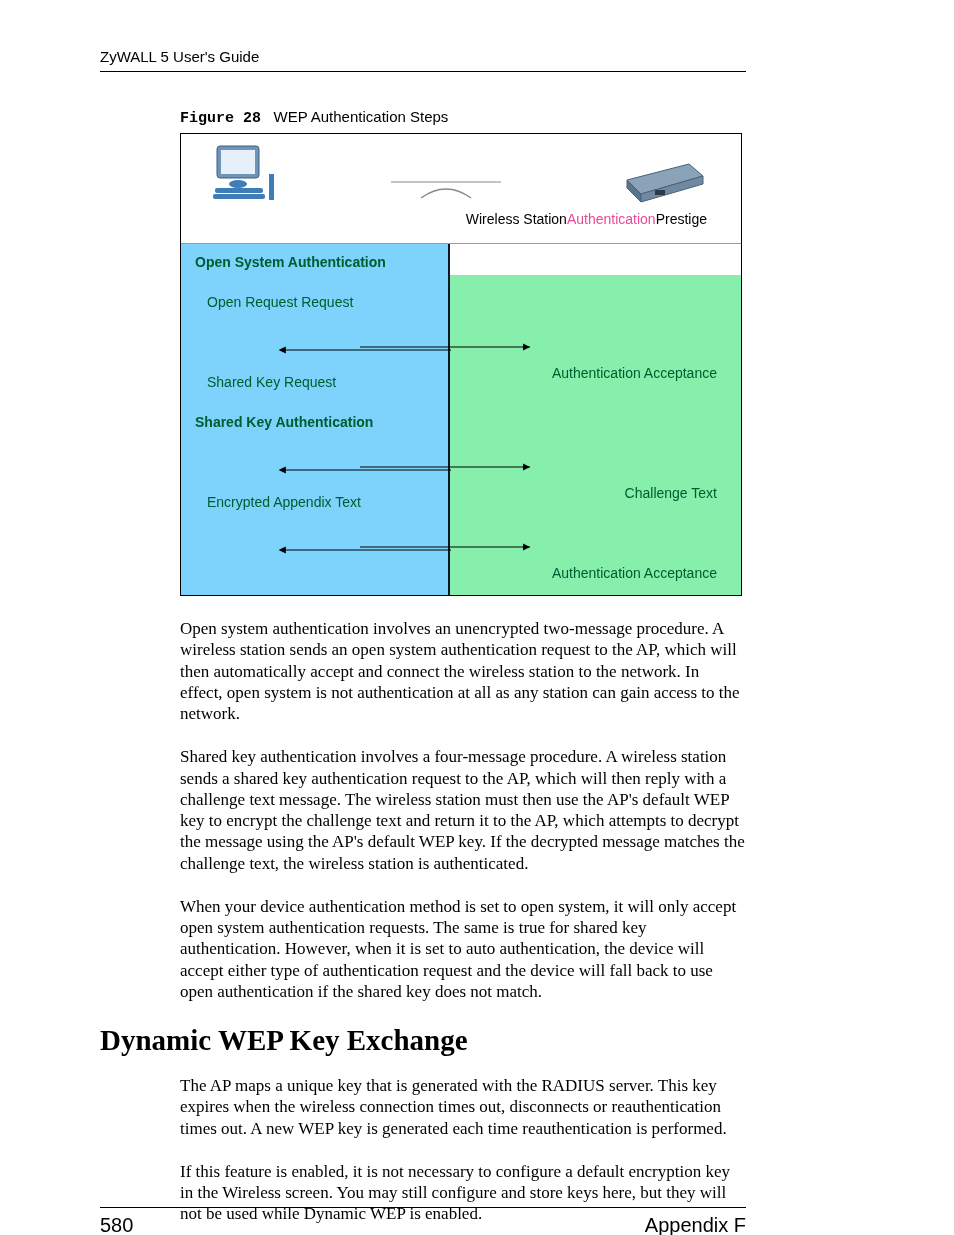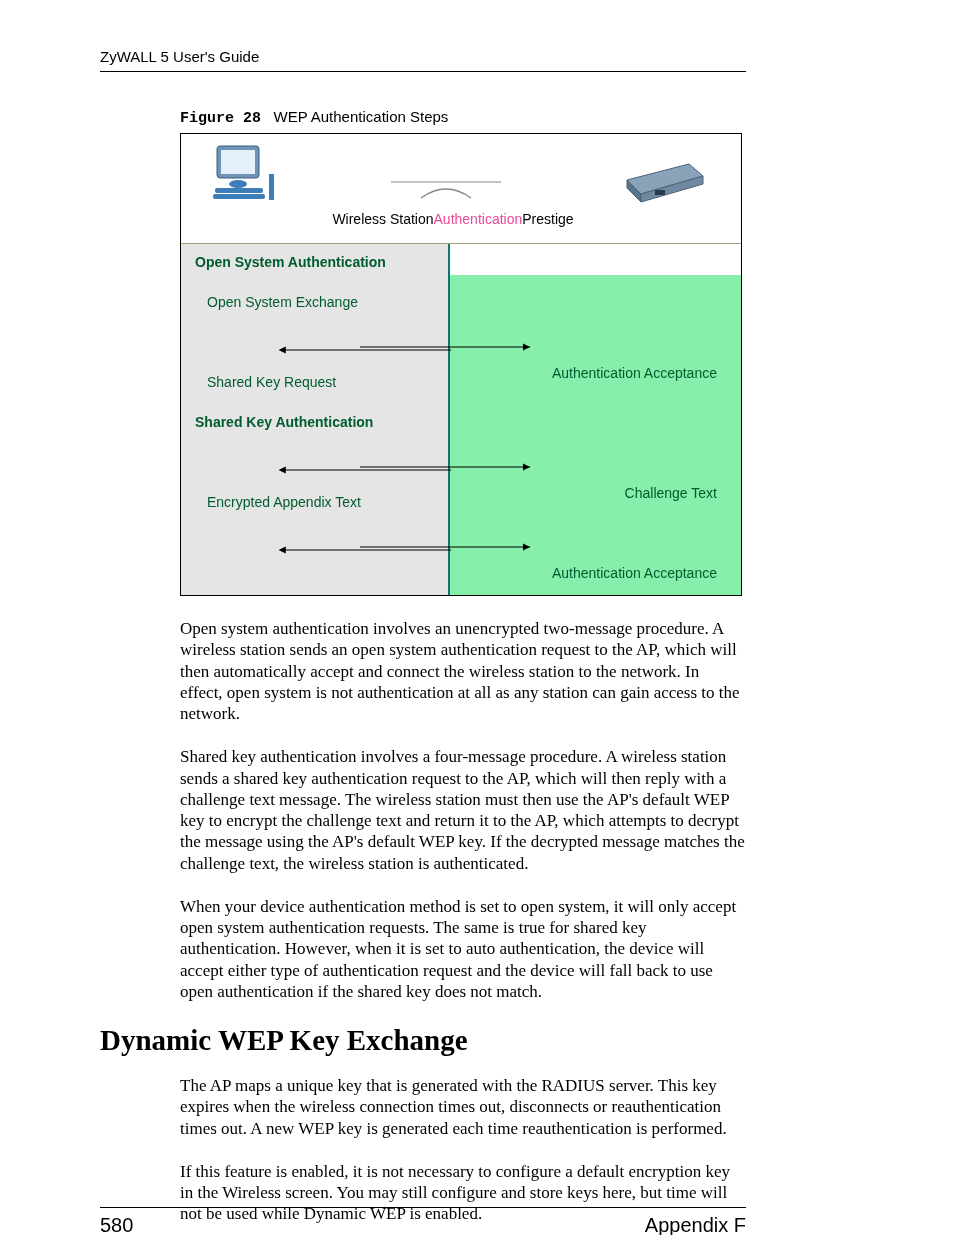--- a/index.html
+++ b/index.html
@@ -42,35 +42,35 @@
     font-size: 14px;
   }
   .diagram .top-icons {
     display: flex;
     justify-content: space-between;
     align-items: flex-end;
     padding: 10px 36px 4px 30px;
   }
   .diagram .top-labels {
     display: flex;
-    justify-content: center;
+    justify-content: flex-end;
     align-items: center;
     padding: 0 34px 16px 18px;
     font-size: 14px;
   }
   .auth-label { color: #ec4899; }
   .auth-table {
     display: flex;
     width: 100%;
     border-top: 1px solid #9aa27a;
   }
   .col-left {
     width: 48%;
-    background: #e5e5e5;
-    border-right: 2px solid #0f766e;
+    background: #7dd3fc;
+    border-right: 2px solid #0f172a;
     box-sizing: border-box;
   }
   .col-right {
     width: 52%;
     background: #86efac;
     box-sizing: border-box;
     margin-top: 31px;
   }
   .row {
     height: 40px;
@@ -153,21 +153,21 @@
       <div class="top-labels">
         <span>Wireless Station</span>
         <span class="auth-label">Authentication</span>
         <span>Prestige</span>
       </div>
 
       <div class="auth-table">
         <div class="col-left">
           <div class="row header-row">Open System Authentication</div>
           <div class="row indent">
-            <span>Open System Exchange</span>
+            <span>Open Request Request</span>
           </div>
           <div class="row">
             <svg class="arrow" width="180" height="20" style="left:90px; top:16px;">
               <defs>
                   <marker id="ahL1" markerWidth="8" markerHeight="8" refX="2" refY="3" orient="auto">
                     <path d="M6,0 L0,3 L6,6 Z" fill="#000"></path>
                   </marker>
                 </defs>
               <line x1="10" y1="10" x2="180" y2="10" stroke="#000" stroke-width="1.2" marker-start="url(#ahL1)"></line>
             </svg>
@@ -250,21 +250,21 @@
     <div class="body-text">
       <p>Open system authentication involves an unencrypted two-message procedure. A wireless station sends an open system authentication request to the AP, which will then automatically accept and connect the wireless station to the network. In effect, open system is not authentication at all as any station can gain access to the network.</p>
       <p>Shared key authentication involves a four-message procedure. A wireless station sends a shared key authentication request to the AP, which will then reply with a challenge text message. The wireless station must then use the AP's default WEP key to encrypt the challenge text and return it to the AP, which attempts to decrypt the message using the AP's default WEP key. If the decrypted message matches the challenge text, the wireless station is authenticated.</p>
       <p>When your device authentication method is set to open system, it will only accept open system authentication requests. The same is true for shared key authentication. However, when it is set to auto authentication, the device will accept either type of authentication request and the device will fall back to use open authentication if the shared key does not match.</p>
     </div>
 
     <h2 class="section-heading">Dynamic WEP Key Exchange</h2>
 
     <div class="body-text" style="margin-top:0;">
       <p>The AP maps a unique key that is generated with the RADIUS server. This key expires when the wireless connection times out, disconnects or reauthentication times out. A new WEP key is generated each time reauthentication is performed.</p>
-      <p>If this feature is enabled, it is not necessary to configure a default encryption key in the Wireless screen. You may still configure and store keys here, but time will not be used while Dynamic WEP is enabled.</p>
+      <p>If this feature is enabled, it is not necessary to configure a default encryption key in the Wireless screen. You may still configure and store keys here, but they will not be used while Dynamic WEP is enabled.</p>
     </div>
 
   </div>
 
   <div class="footer">
     <span>580</span>
     <span>Appendix F</span>
   </div>
 
 </div>

